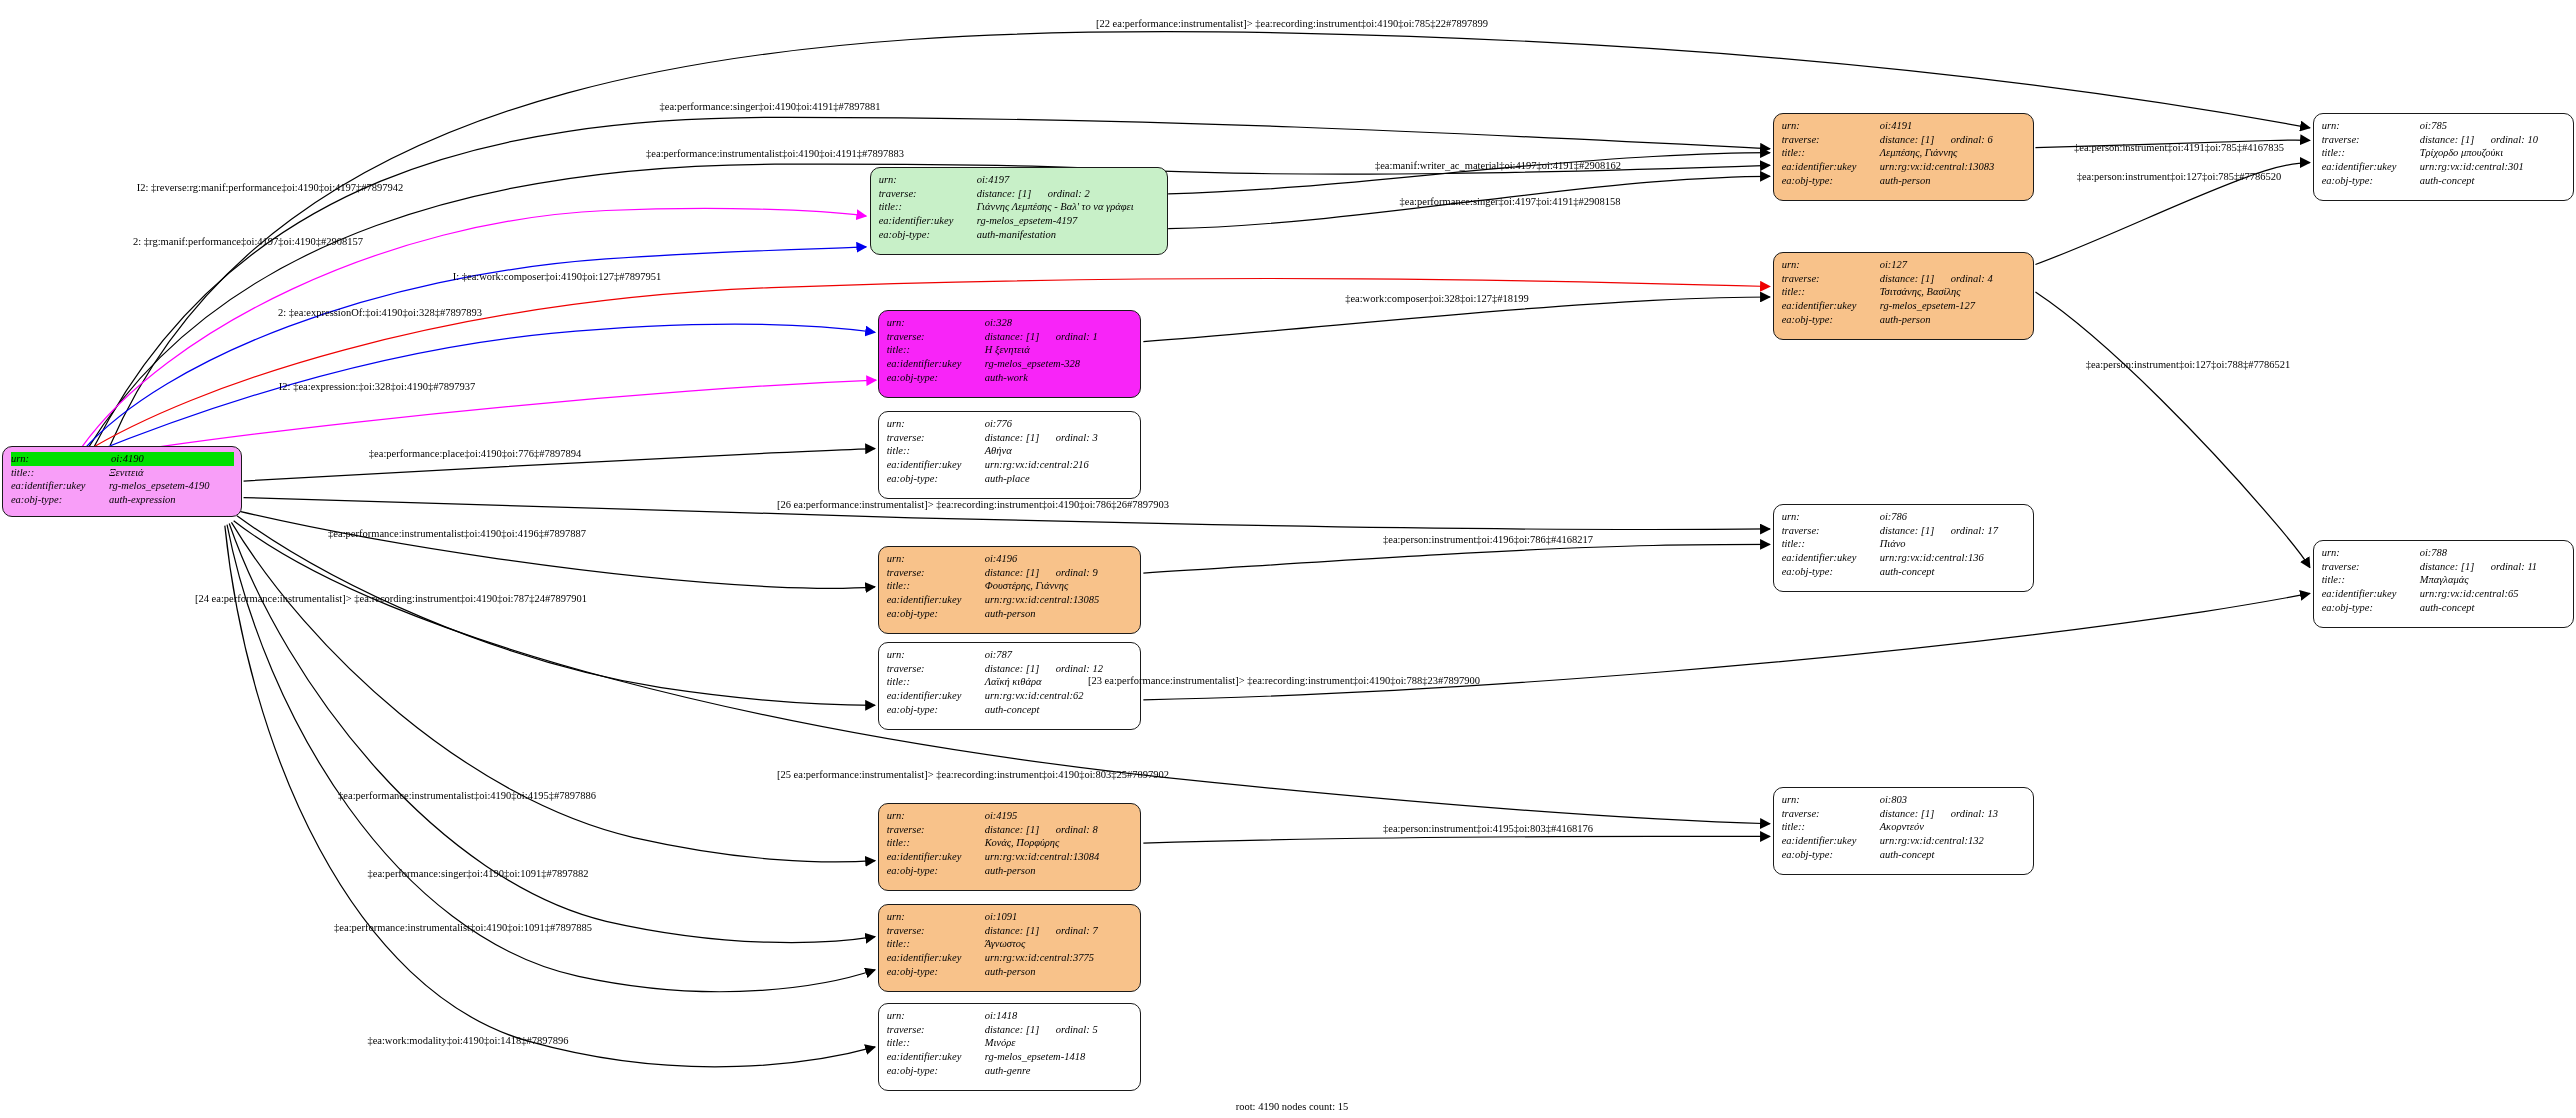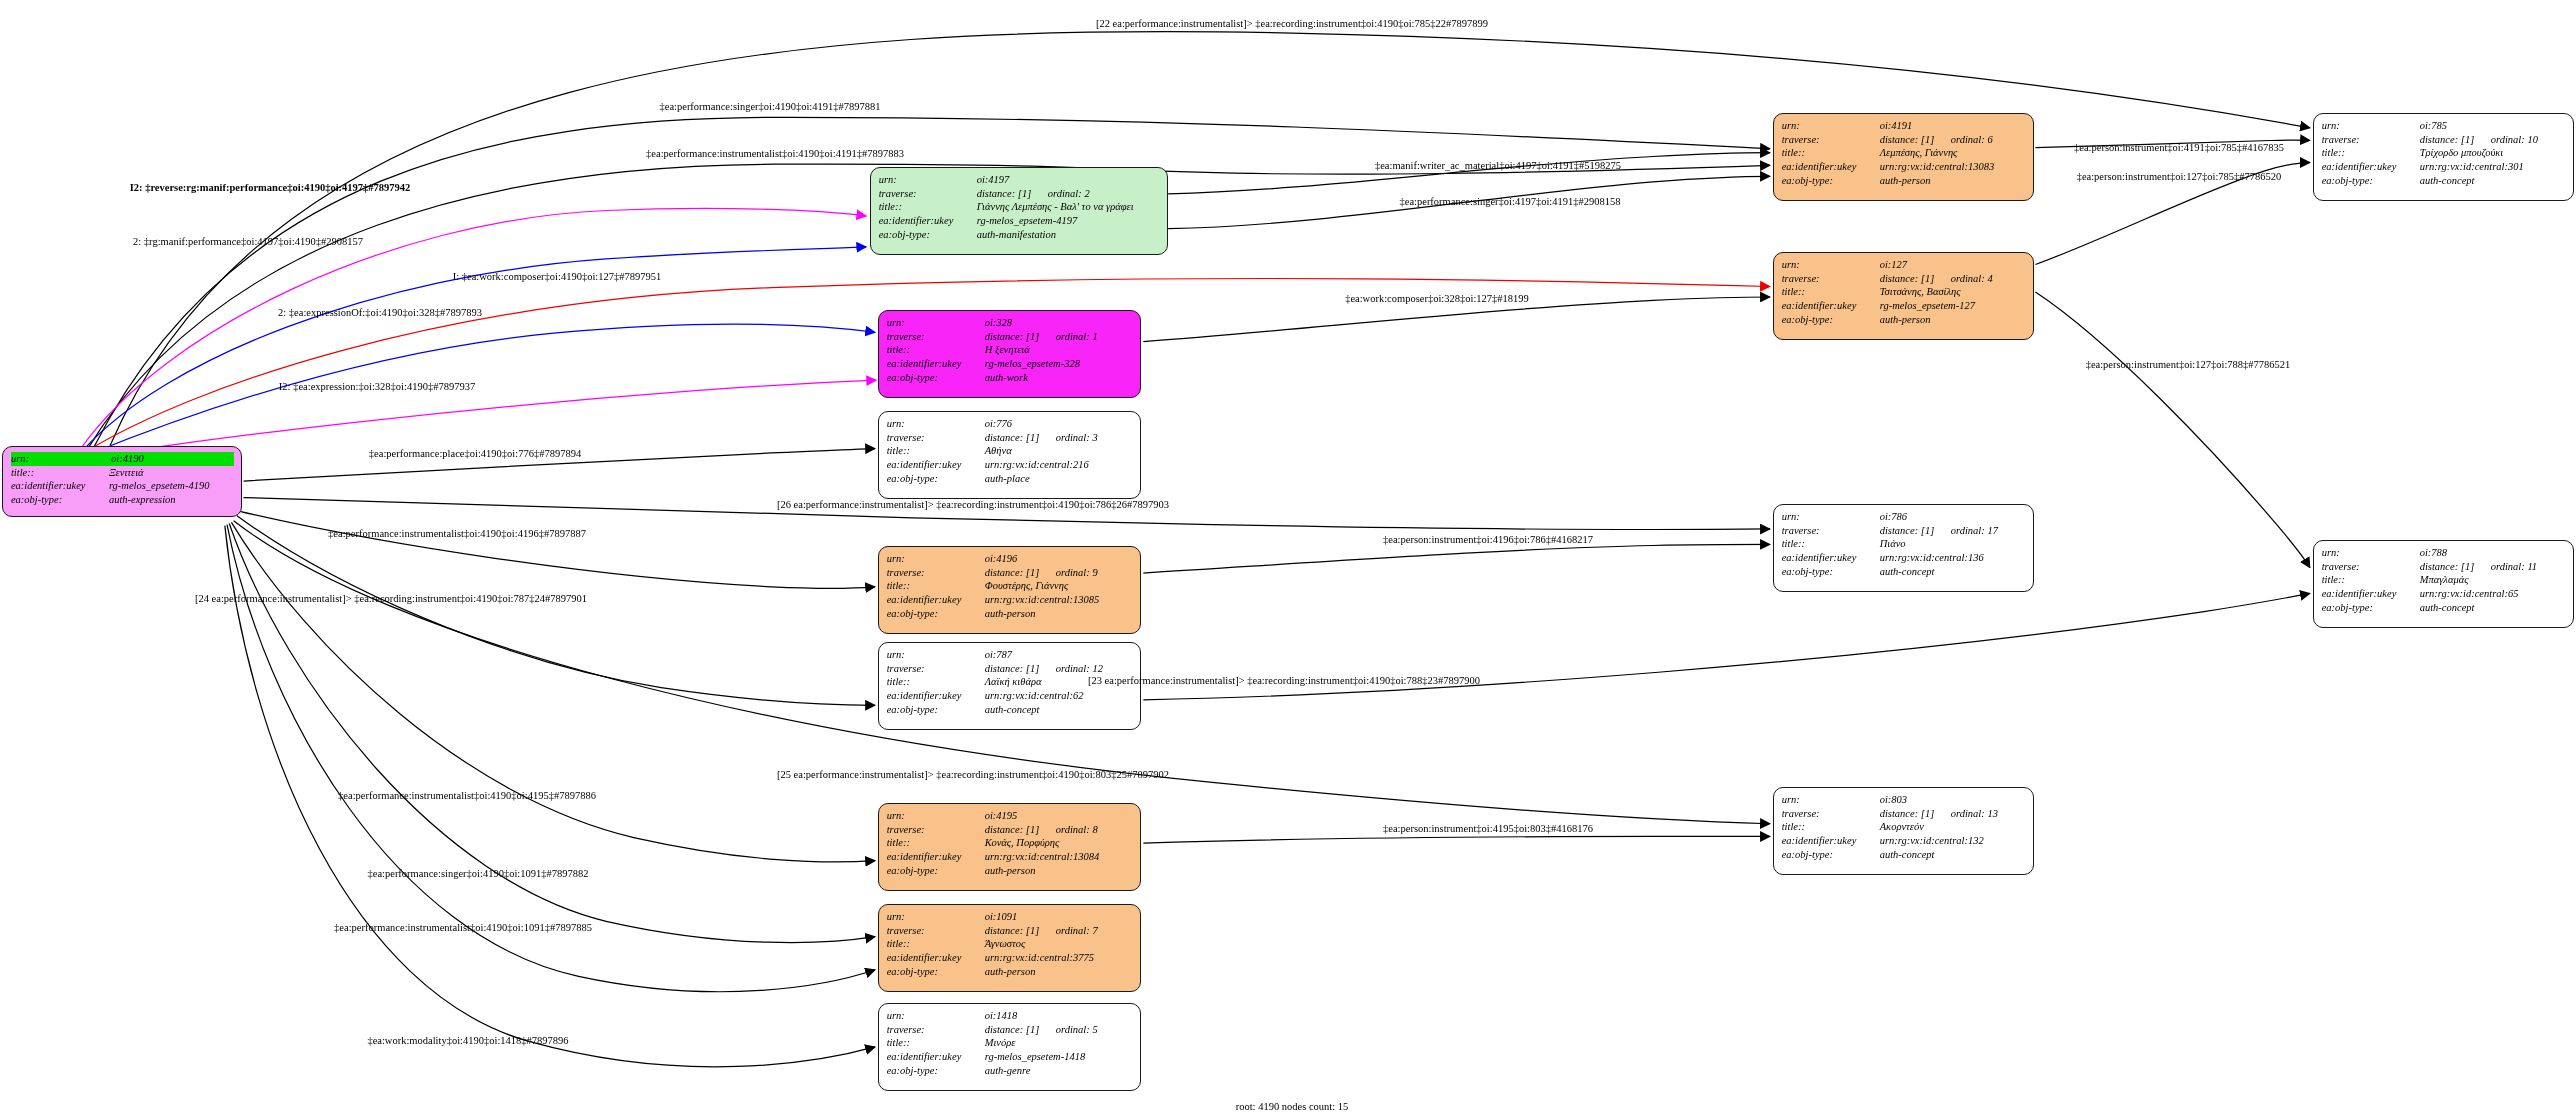--- a/index.html
+++ b/index.html
@@ -463,26 +463,26 @@
         <div class="row r-objtype">
           <span class="k">ea:obj-type:</span>
           <span class="v">auth-concept</span>
         </div>
       </div>
     </div>
   <div id="label-layer">
       <div class="edge-label" style="left: 1292px; top: 23px;">[22 ea:performance:instrumentalist]&gt; ‡ea:recording:instrument‡oi:4190‡oi:785‡22#7897899</div>
       <div class="edge-label" style="left: 770px; top: 106px;">‡ea:performance:singer‡oi:4190‡oi:4191‡#7897881</div>
       <div class="edge-label" style="left: 775px; top: 153px;">‡ea:performance:instrumentalist‡oi:4190‡oi:4191‡#7897883</div>
-      <div class="edge-label" style="left: 270px; top: 187px; font-weight: bold;">I2: ‡reverse:rg:manif:performance‡oi:4190‡oi:4197‡#7897942</div>
+      <div class="edge-label" style="left: 270px; top: 187px;">I2: ‡reverse:rg:manif:performance‡oi:4190‡oi:4197‡#7897942</div>
       <div class="edge-label" style="left: 248px; top: 241px;">2: ‡rg:manif:performance‡oi:4197‡oi:4190‡#2908157</div>
       <div class="edge-label" style="left: 557px; top: 276px;">I: ‡ea:work:composer‡oi:4190‡oi:127‡#7897951</div>
       <div class="edge-label" style="left: 380px; top: 312px;">2: ‡ea:expressionOf:‡oi:4190‡oi:328‡#7897893</div>
       <div class="edge-label" style="left: 377px; top: 386px;">I2: ‡ea:expression:‡oi:328‡oi:4190‡#7897937</div>
-      <div class="edge-label" style="left: 1498px; top: 165px;">‡ea:manif:writer_ac_material‡oi:4197‡oi:4191‡#5198275</div>
+      <div class="edge-label" style="left: 1498px; top: 165px;">‡ea:manif:writer_ac_material‡oi:4197‡oi:4191‡#2908162</div>
       <div class="edge-label" style="left: 1510px; top: 201px;">‡ea:performance:singer‡oi:4197‡oi:4191‡#2908158</div>
       <div class="edge-label" style="left: 1437px; top: 298px;">‡ea:work:composer‡oi:328‡oi:127‡#18199</div>
       <div class="edge-label" style="left: 2179px; top: 147px;">‡ea:person:instrument‡oi:4191‡oi:785‡#4167835</div>
       <div class="edge-label" style="left: 2179px; top: 176px;">‡ea:person:instrument‡oi:127‡oi:785‡#7786520</div>
       <div class="edge-label" style="left: 2188px; top: 364px;">‡ea:person:instrument‡oi:127‡oi:788‡#7786521</div>
       <div class="edge-label" style="left: 475px; top: 453px;">‡ea:performance:place‡oi:4190‡oi:776‡#7897894</div>
       <div class="edge-label" style="left: 973px; top: 504px;">[26 ea:performance:instrumentalist]&gt; ‡ea:recording:instrument‡oi:4190‡oi:786‡26#7897903</div>
       <div class="edge-label" style="left: 457px; top: 533px;">‡ea:performance:instrumentalist‡oi:4190‡oi:4196‡#7897887</div>
       <div class="edge-label" style="left: 1488px; top: 539px;">‡ea:person:instrument‡oi:4196‡oi:786‡#4168217</div>
       <div class="edge-label" style="left: 391px; top: 598px; text-align: center;">[24 ea:performance:instrumentalist]&gt; ‡ea:recording:instrument‡oi:4190‡oi:787‡24#7897901</div>

